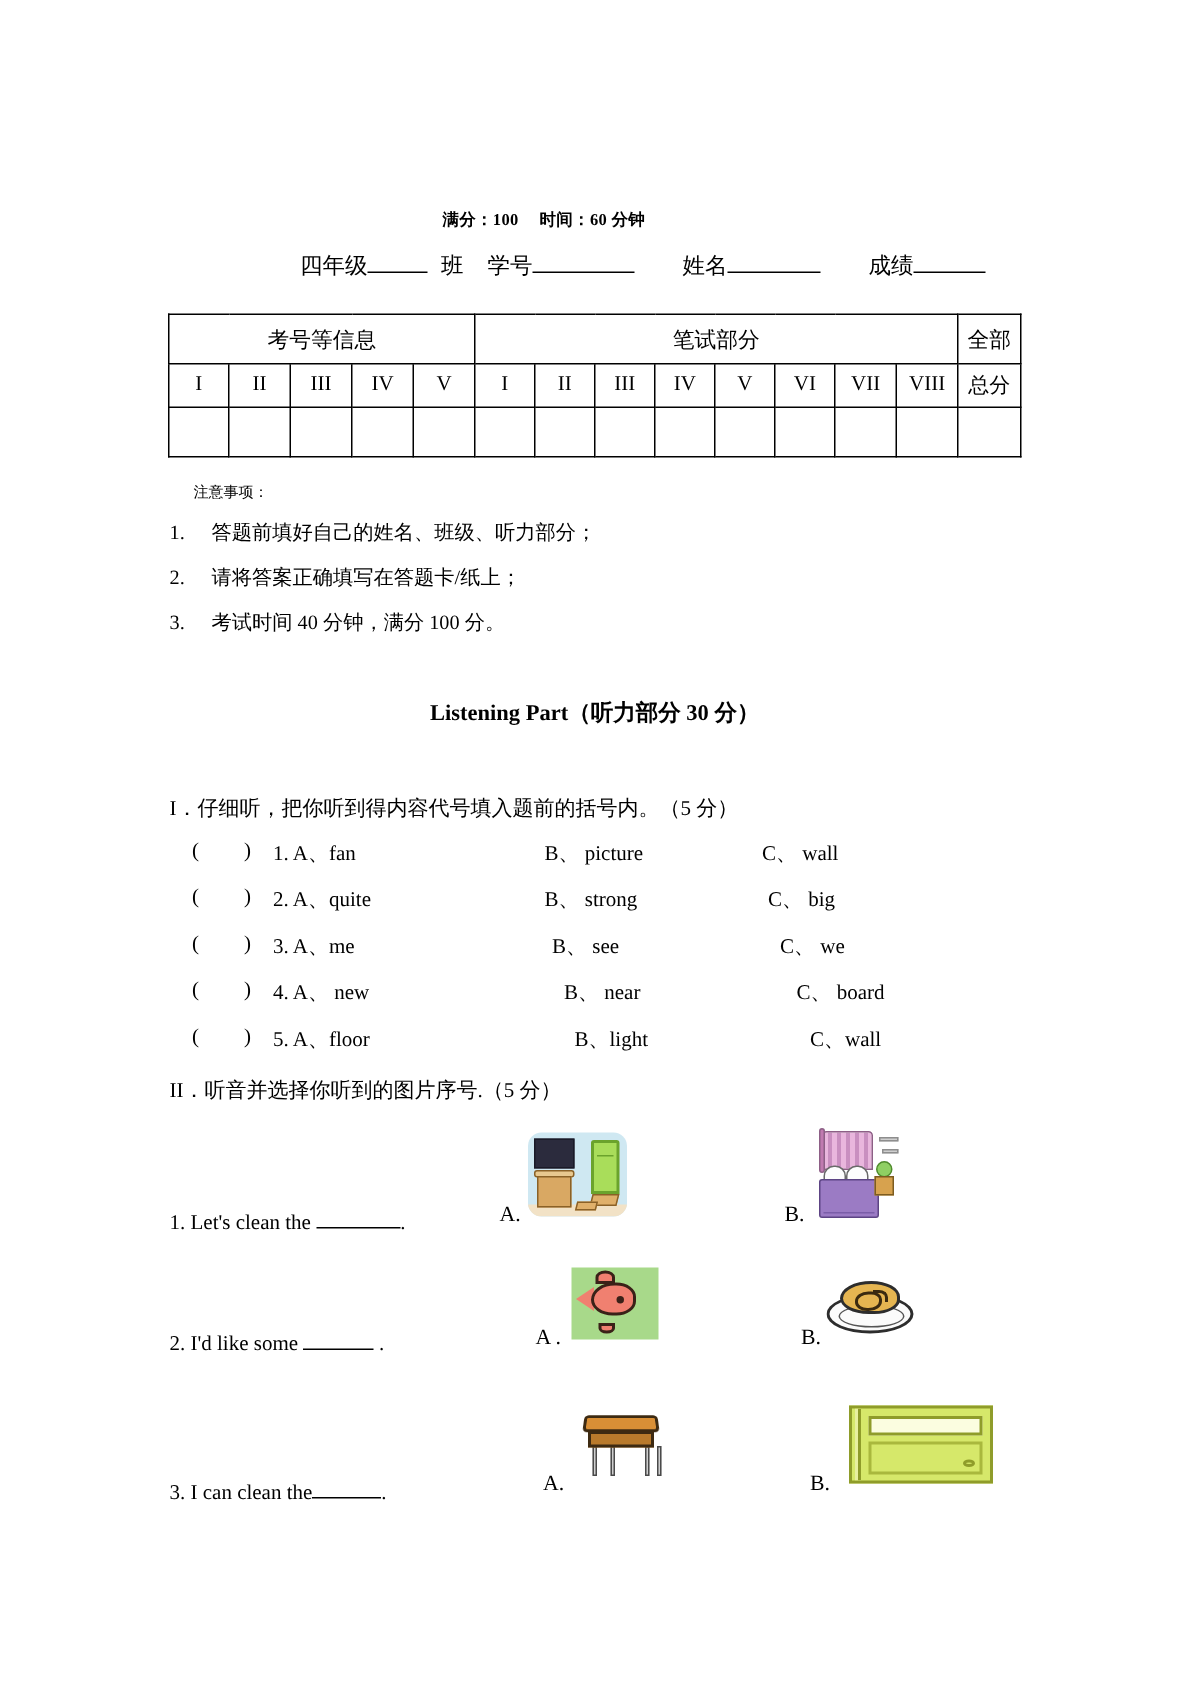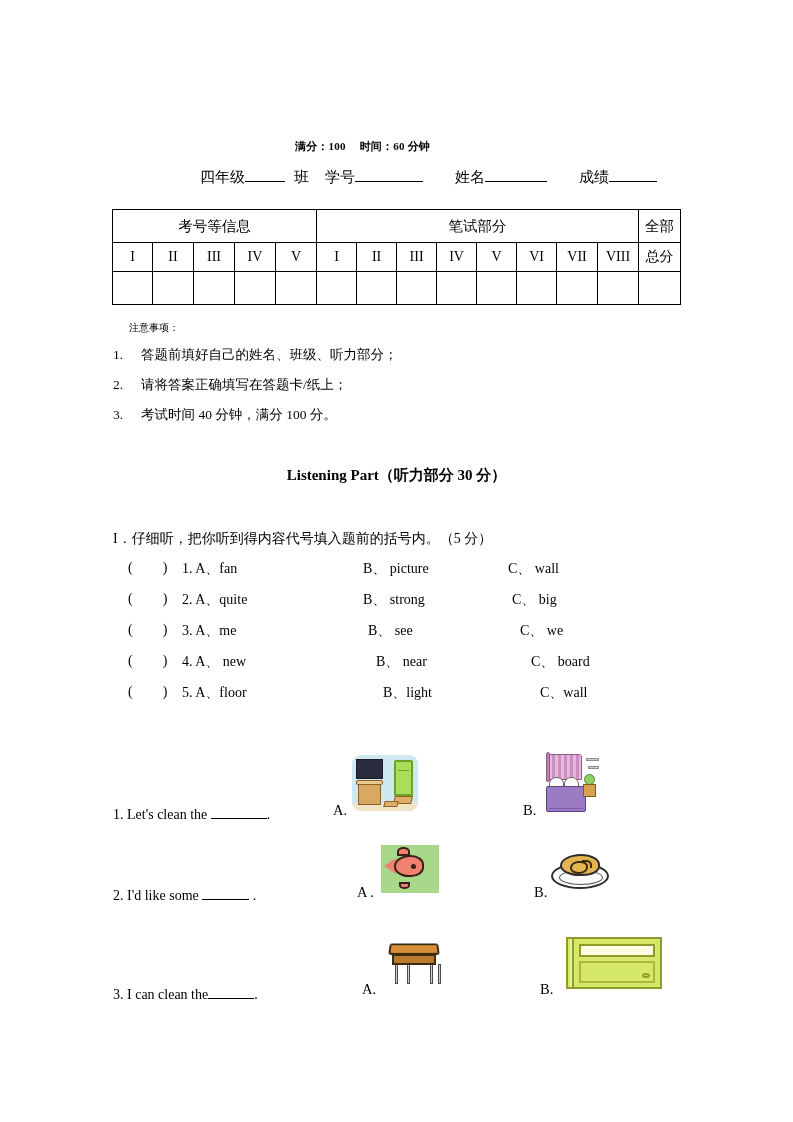--- a/index.html
+++ b/index.html
@@ -505,20 +505,21 @@
       <span class="oc" style="left:403px"><span>C、</span> <span>board</span></span>
     </div>
     <div class="opt-row">
       <span class="paren">(<span class="inner"></span>)</span>
       <span class="oa"><span>5.</span> <span>A、</span><span>floor</span></span>
       <span class="ob" style="left:255px"><span>B、</span><span>light</span></span>
       <span class="oc" style="left:412px"><span>C、</span><span>wall</span></span>
     </div>
   </div>
 
+  <div class="sec-2-title">II．听音并选择你听到的图片序号.（5 分）</div>
 
   <div class="pic-q" style="left:113px; top:806px;">
     <span>1.</span>
     <span>Let's clean the</span>
     <span class="uline" style="width:56px"></span><span>.</span>
   </div>
   <div class="lbl" style="left:333px; top:802px;">A.</div>
   <div class="pic classroom" style="left:352px; top:755px; width:66px; height:56px;">
     <div class="cls-floor"></div>
     <div class="cls-board"></div>

